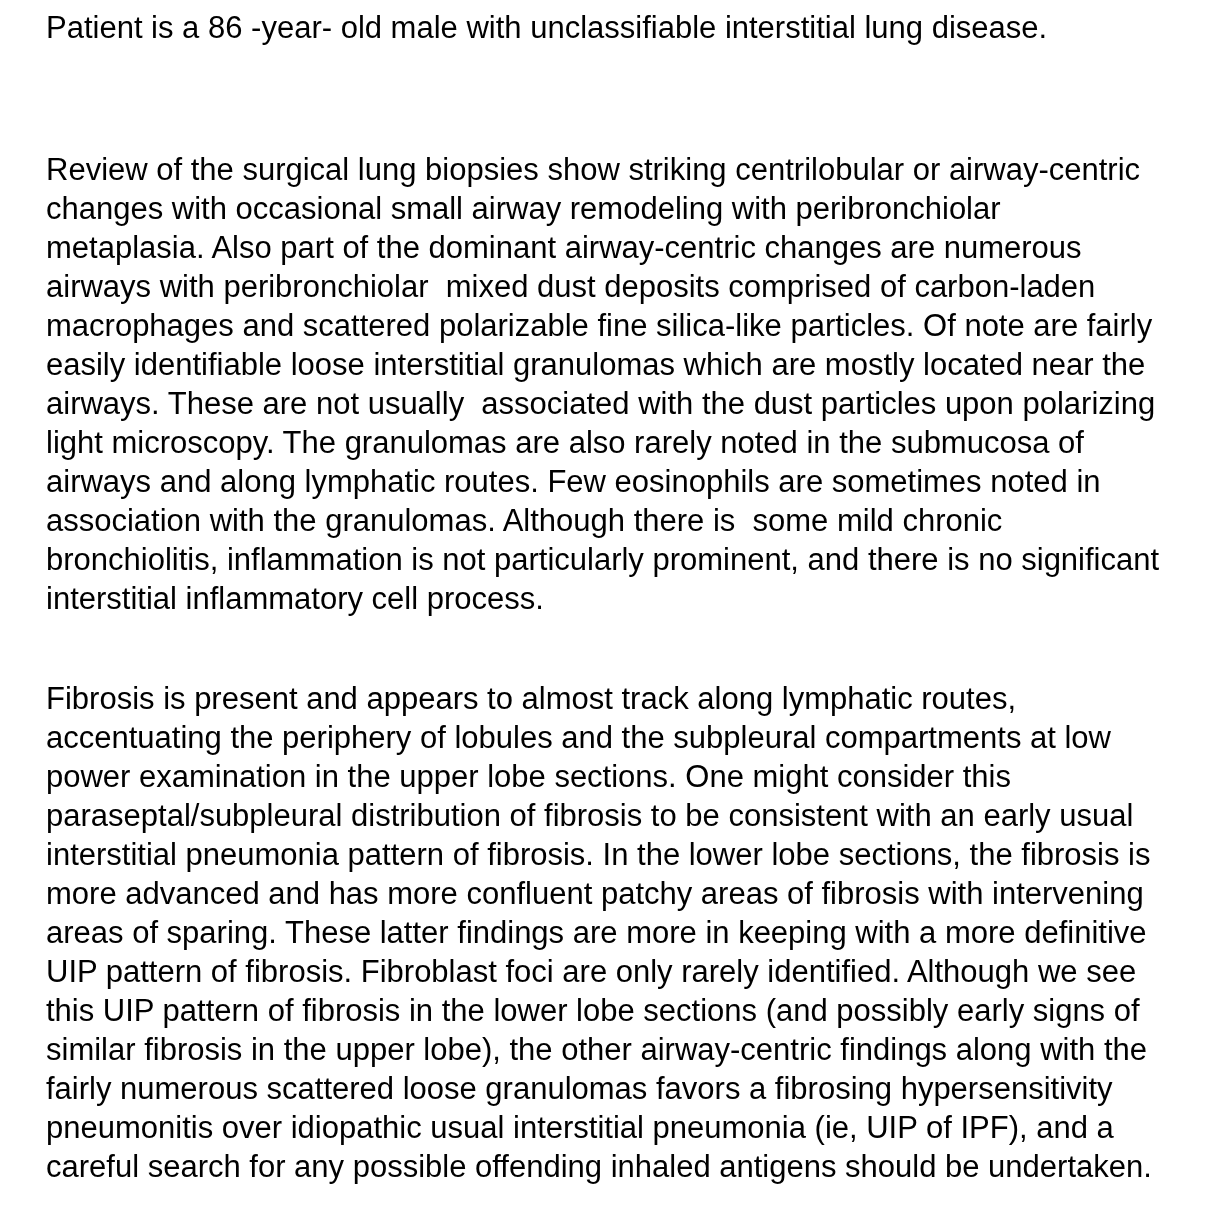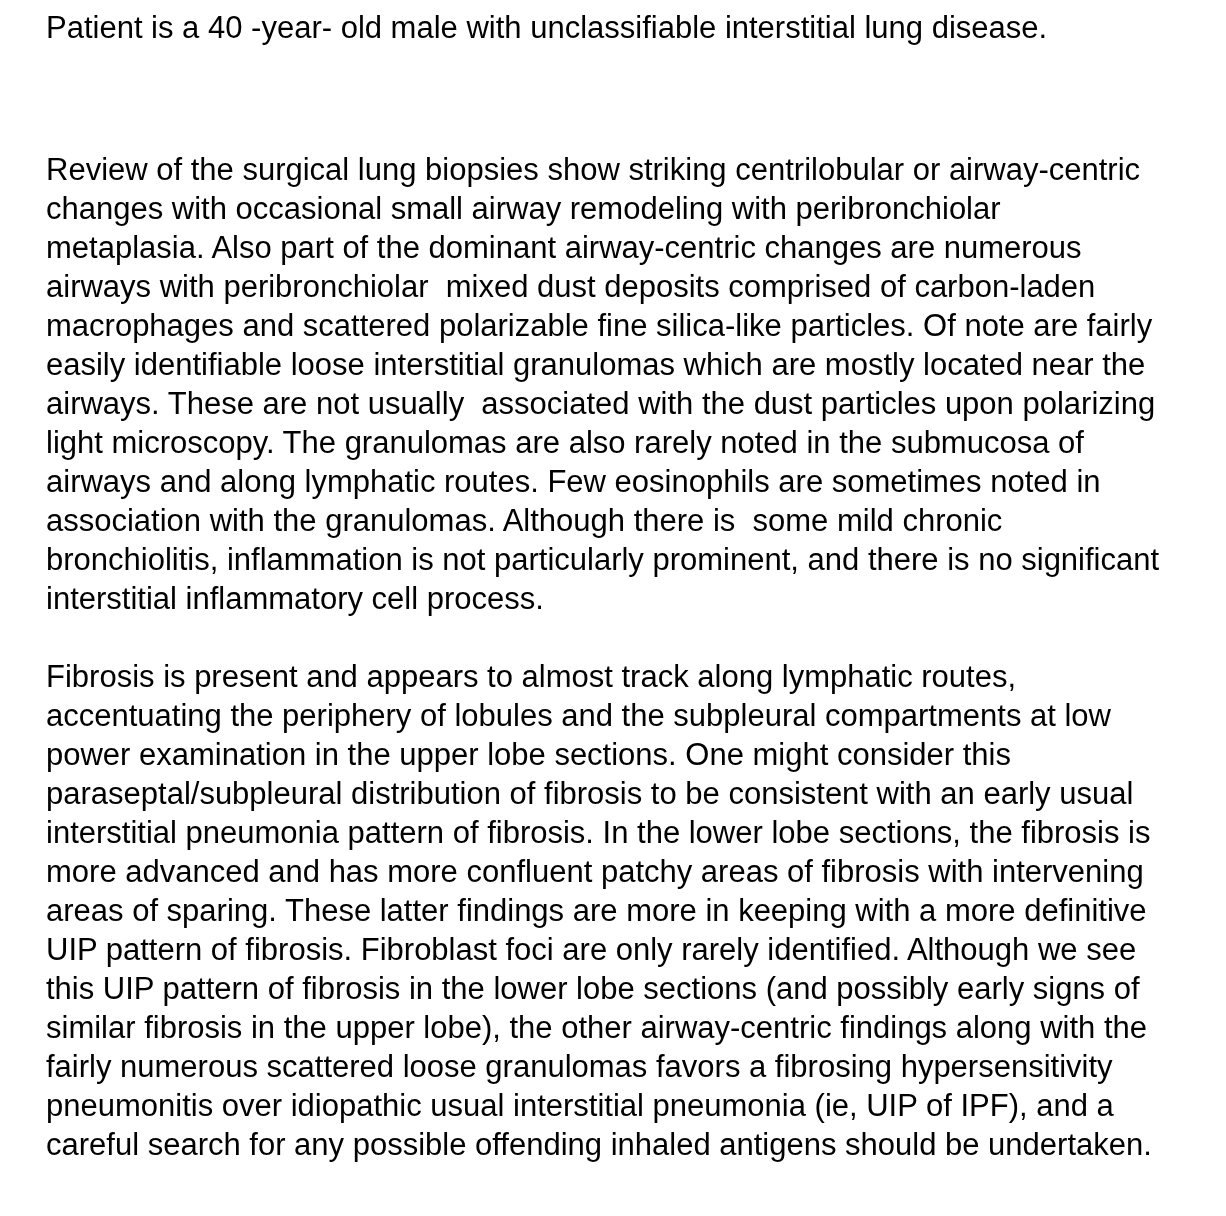--- a/index.html
+++ b/index.html
@@ -23,28 +23,28 @@
     line-height: 39px;
     font-weight: 400;
     letter-spacing: 0px;
     white-space: pre; 
     color: #000000;
   }
   .document p.para-biopsy {
     margin-top: 103px; 
   }
   .document p.para-fibrosis {
-    margin-top: 39px; 
+    margin-top: 61px; 
   }
 </style>
 </head>
 <body>
 
 <div class="document">
-  <p class="para-patient">Patient is a 40 -year- old male with unclassifiable interstitial lung disease.</p>
+  <p class="para-patient">Patient is a 86 -year- old male with unclassifiable interstitial lung disease.</p>
   <p class="para-biopsy">Review of the surgical lung biopsies show striking centrilobular or airway-centric
 changes with occasional small airway remodeling with peribronchiolar
 metaplasia. Also part of the dominant airway-centric changes are numerous
 airways with peribronchiolar  mixed dust deposits comprised of carbon-laden
 macrophages and scattered polarizable fine silica-like particles. Of note are fairly
 easily identifiable loose interstitial granulomas which are mostly located near the
 airways. These are not usually  associated with the dust particles upon polarizing
 light microscopy. The granulomas are also rarely noted in the submucosa of
 airways and along lymphatic routes. Few eosinophils are sometimes noted in
 association with the granulomas. Although there is  some mild chronic

